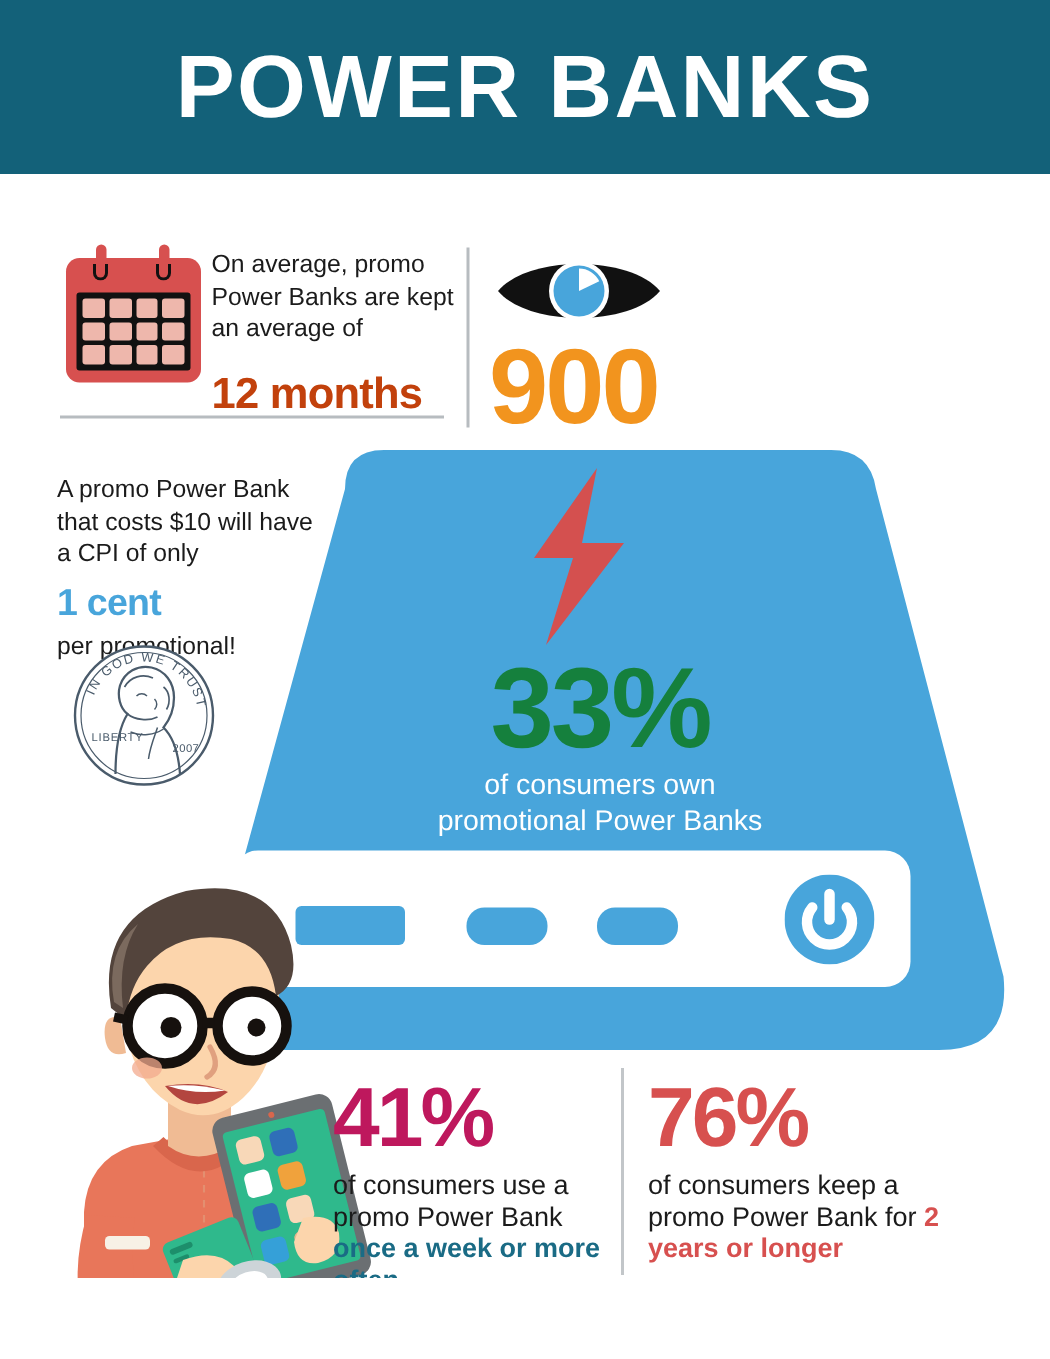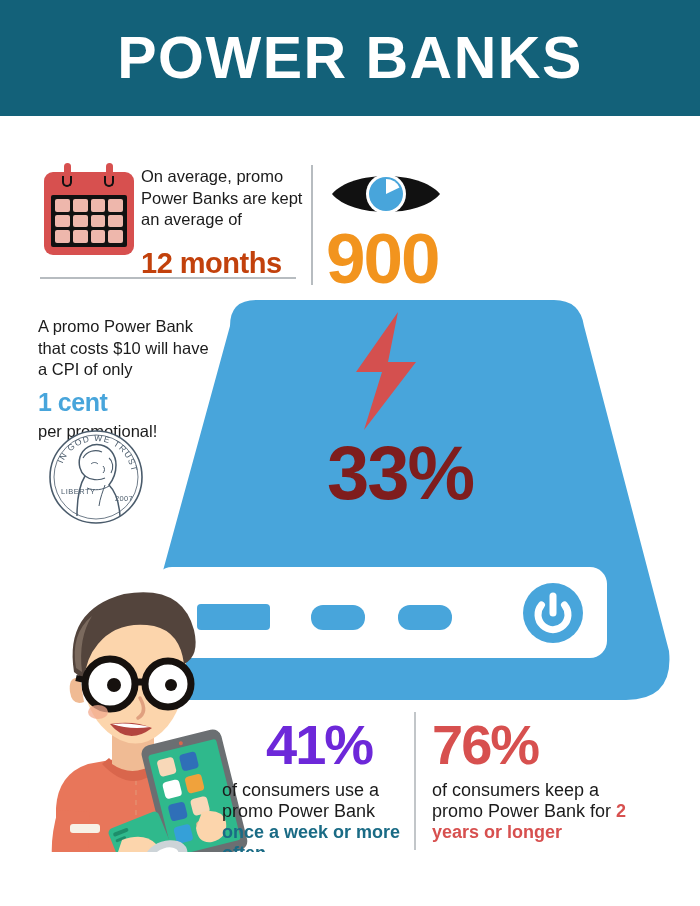--- a/index.html
+++ b/index.html
@@ -190,21 +190,21 @@
   .bolt {
     position: absolute;
     left: 352px; top: 312px;
     width: 68px; height: 118px;
   }
   .pct33 {
     position: absolute;
     left: 240px; top: 432px;
     width: 320px;
     text-align: center;
-    color: #7f1d1d;
+    color: #15803d;
     font-weight: bold;
     font-size: 76px;
     line-height: 82px;
     letter-spacing: -2px;
   }
   .pct33-sub {
     position: absolute;
     left: 215px; top: 512px;
     width: 370px;
     text-align: center;
@@ -251,21 +251,21 @@
     left: 432px; top: 716px;
     width: 200px;
   }
   .stat-num {
     font-weight: bold;
     font-size: 56px;
     line-height: 58px;
     letter-spacing: -2px;
     display: block;
   }
-  .stat-41 .stat-num { color: #6d28d9; margin-left: 44px; }
+  .stat-41 .stat-num { color: #be185d; }
   .stat-40 .stat-num { color: #d7504f; }
   .stat-body {
     display: block;
     margin-top: 6px;
     font-size: 18px;
     line-height: 21px;
     color: #1b1b1b;
   }
   .stat-41 .stat-body b { color: #1a6b85; }
   .stat-40 .stat-body b { color: #d7504f; }
@@ -355,20 +355,24 @@
     </svg>
   </div>
 
   <div class="bolt">
     <svg viewBox="0 0 68 118" width="68" height="118">
       <path d="M46 0 L4 60 L30 60 L12 118 L64 50 L36 50 Z" fill="#d4504f"></path>
     </svg>
   </div>
 
   <div class="pct33">33%</div>
+  <div class="pct33-sub">
+    <div>of consumers own</div>
+    <div>promotional Power Banks</div>
+  </div>
 
   <div class="pb-panel"></div>
   <div class="led l1"></div>
   <div class="led l2"></div>
   <div class="led l3"></div>
   <div class="power-btn">
     <svg viewBox="0 0 60 60" width="60" height="60">
       <circle cx="30" cy="30" r="30" fill="#48a5db"></circle>
       <path d="M30 13 L30 30" stroke="#ffffff" stroke-width="7" stroke-linecap="round"></path>
       <path d="M18.5 22 A15 15 0 1 0 41.5 22" fill="none" stroke="#ffffff" stroke-width="7" stroke-linecap="round"></path>

